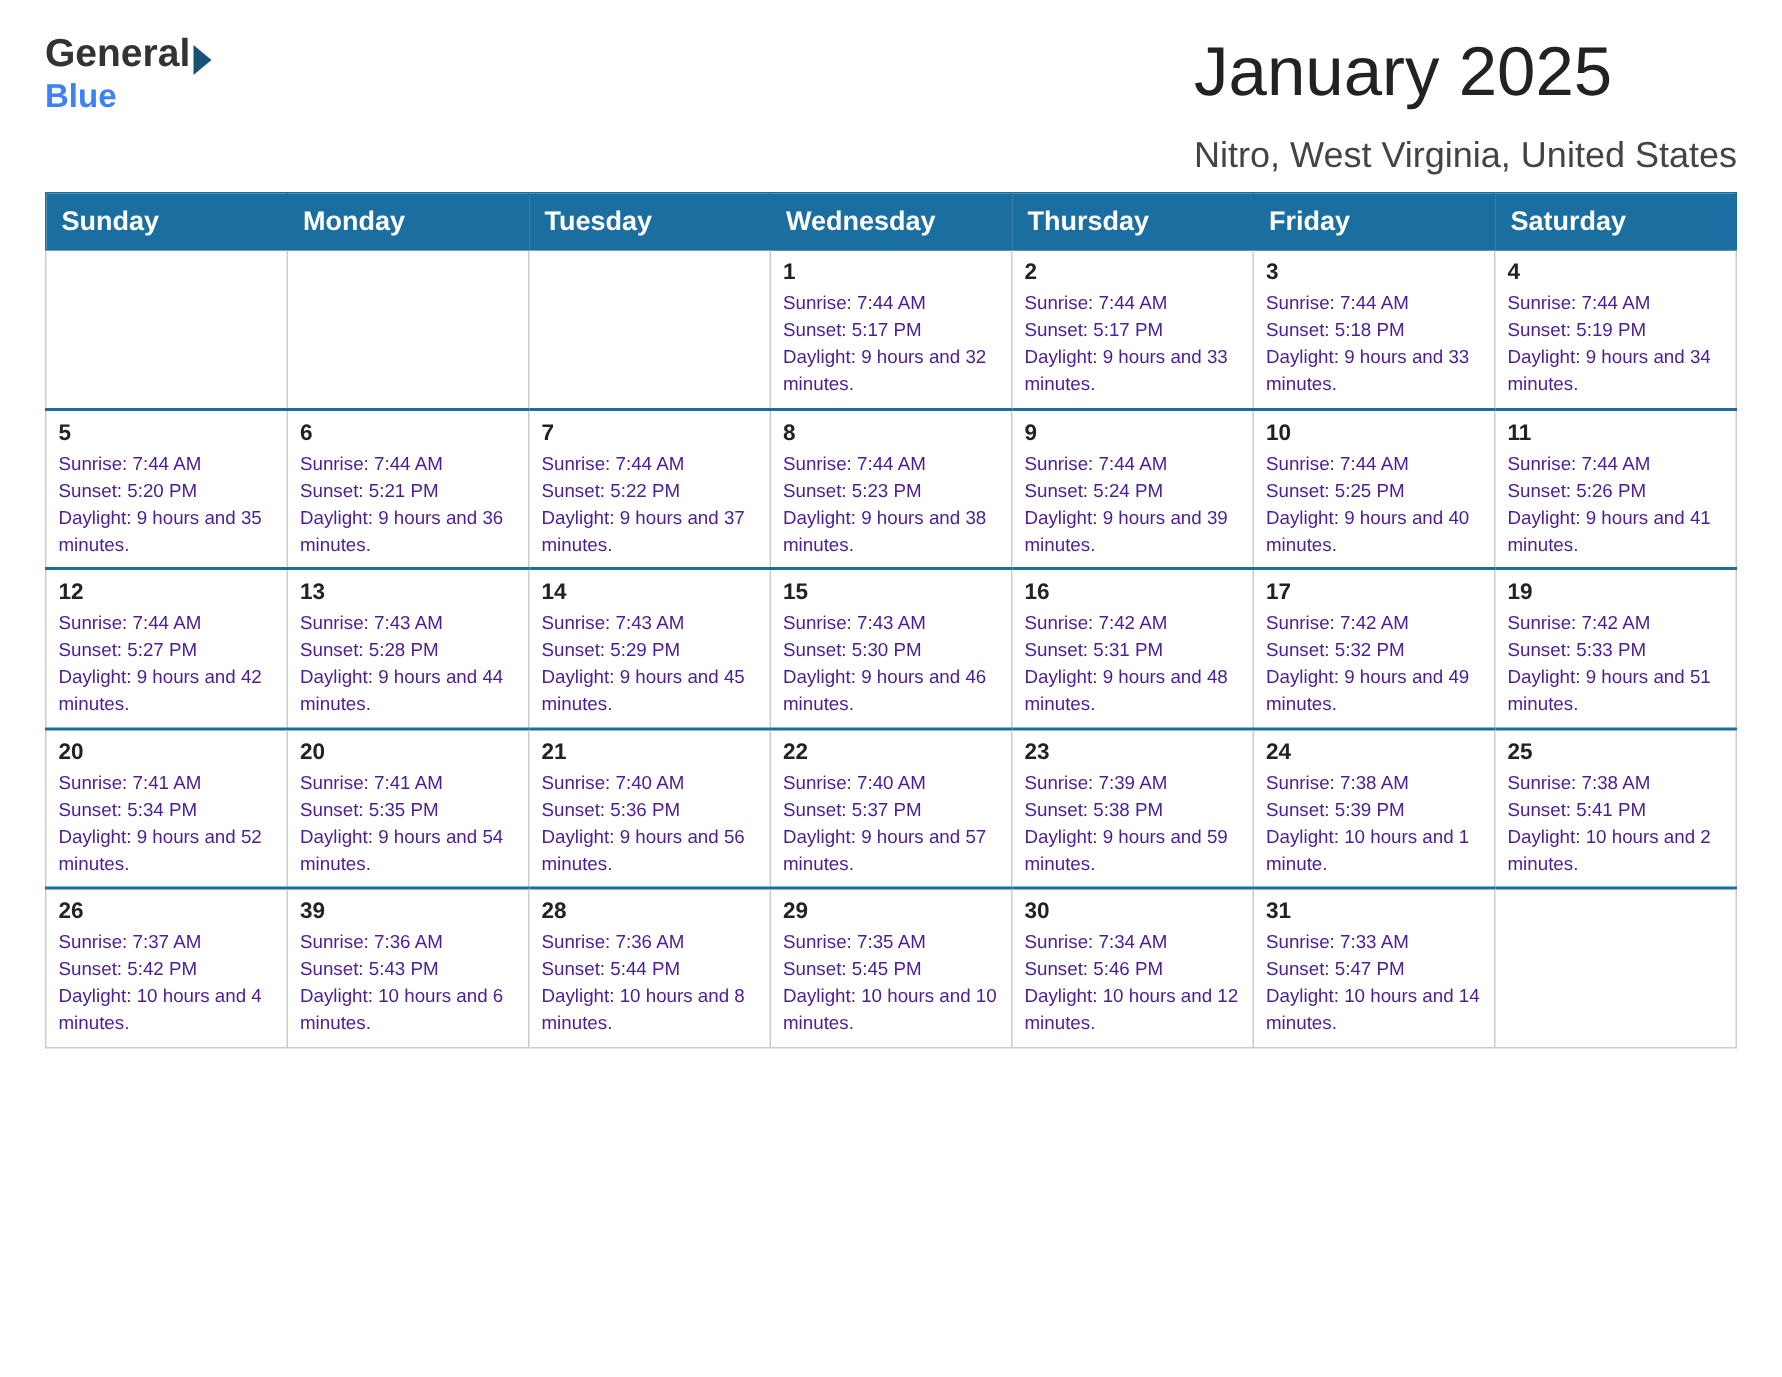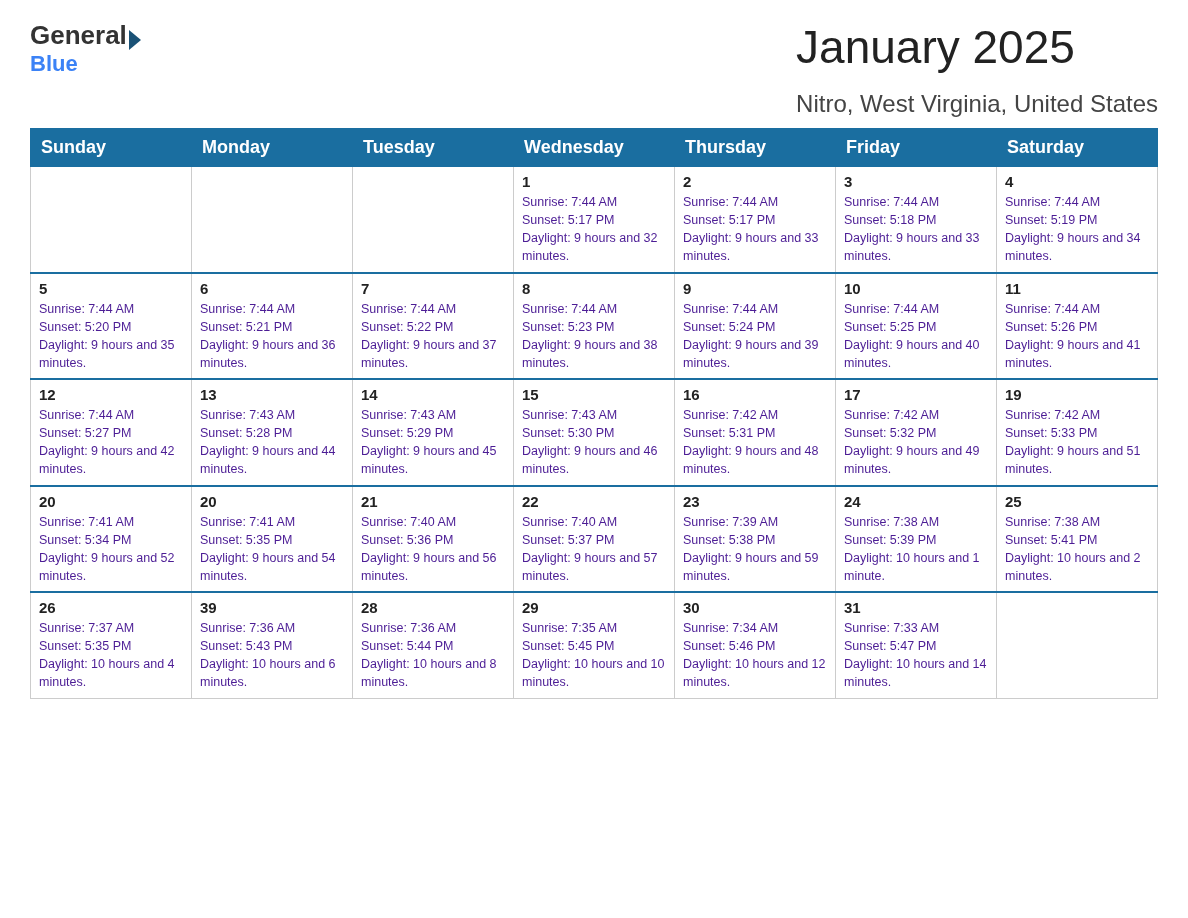--- a/index.html
+++ b/index.html
@@ -283,21 +283,21 @@
           <span class="day-num">25</span>
           <div class="day-info" style="white-space: pre-line;">Sunrise: 7:38 AM
 Sunset: 5:41 PM
 Daylight: 10 hours and 2 minutes.</div>
         </td>
       </tr>
       <tr class="row-divider">
         <td>
           <span class="day-num">26</span>
           <div class="day-info" style="white-space: pre-line;">Sunrise: 7:37 AM
-Sunset: 5:35 PM
+Sunset: 5:42 PM
 Daylight: 10 hours and 4 minutes.</div>
         </td>
         <td>
           <span class="day-num">39</span>
           <div class="day-info" style="white-space: pre-line;">Sunrise: 7:36 AM
 Sunset: 5:43 PM
 Daylight: 10 hours and 6 minutes.</div>
         </td>
         <td>
           <span class="day-num">28</span>

